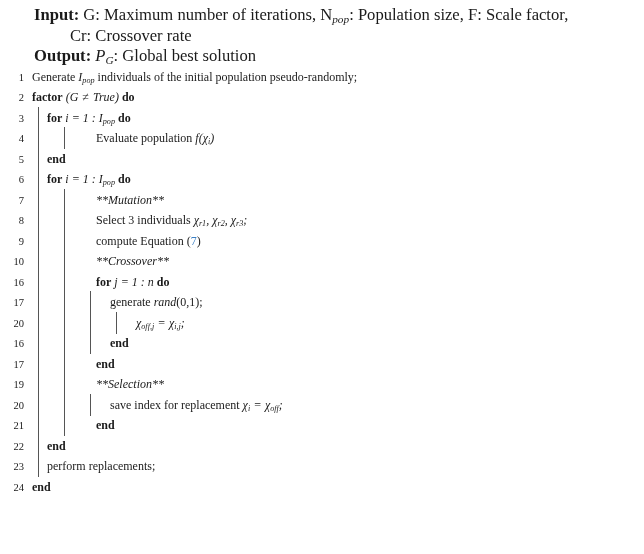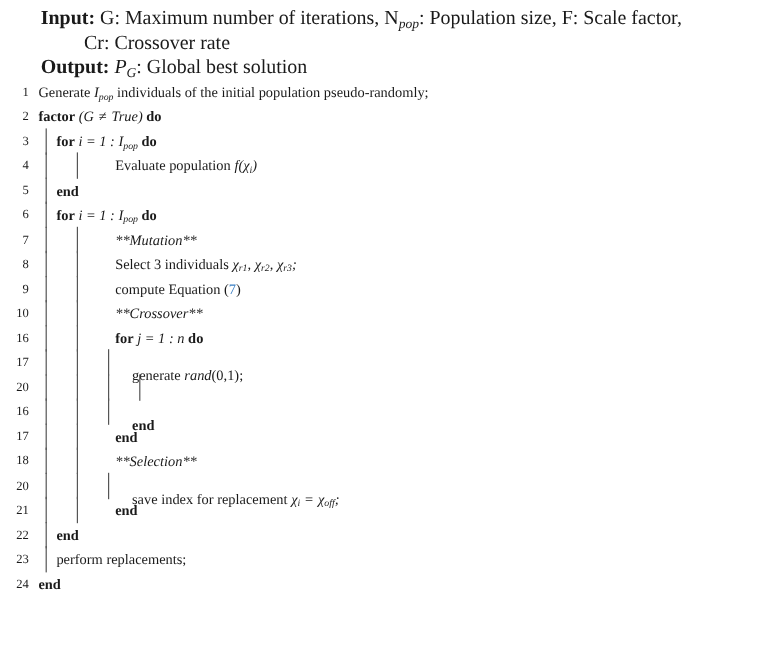--- a/index.html
+++ b/index.html
@@ -66,21 +66,21 @@
   .content {
     position: absolute;
     top: 0;
     font-size: 12px;
     left: 32px;
   }
   
   .lvl0 .content { left: 32px; }
   .lvl1 .content { left: 47px; }
   .lvl2 .content { left: 96px; }
-  .lvl3 .content { left: 110px; margin-top: 11px; }
+  .lvl3 .content { left: 110px; }
   .lvl4 .content { left: 136px; }
 
   
   .bar {
     position: absolute;
     top: -1px;
     width: 1px;
     height: 22px;
     background: #555;
   }
@@ -205,39 +205,40 @@
       <span class="content">generate <span class="it">rand</span>(0,1);</span>
     </div>
 
 
     <div class="line lvl4">
       <span class="lineno">20</span>
       <span class="bar b1"></span>
       <span class="bar b2"></span>
       <span class="bar b3"></span>
       <span class="bar b4"></span>
+      <span class="content math"><span class="chi">χ</span><sub>off,j</sub> <span class="op">=</span> <span class="chi">χ</span><sub>i,j</sub>;</span>
     </div>
 
     <div class="line lvl3">
       <span class="lineno">16</span>
       <span class="bar b1"></span>
       <span class="bar b2"></span>
       <span class="bar b3"></span>
       <span class="content kw">end</span>
     </div>
 
     <div class="line lvl2">
       <span class="lineno">17</span>
       <span class="bar b1"></span>
       <span class="bar b2"></span>
       <span class="content kw">end</span>
     </div>
 
     <div class="line lvl2">
-      <span class="lineno">18</span>
+      <span class="lineno">19</span>
       <span class="bar b1"></span>
       <span class="bar b2"></span>
       <span class="content it">**Selection**</span>
     </div>
 
 
     <div class="line lvl3">
       <span class="lineno">20</span>
       <span class="bar b1"></span>
       <span class="bar b2"></span>

